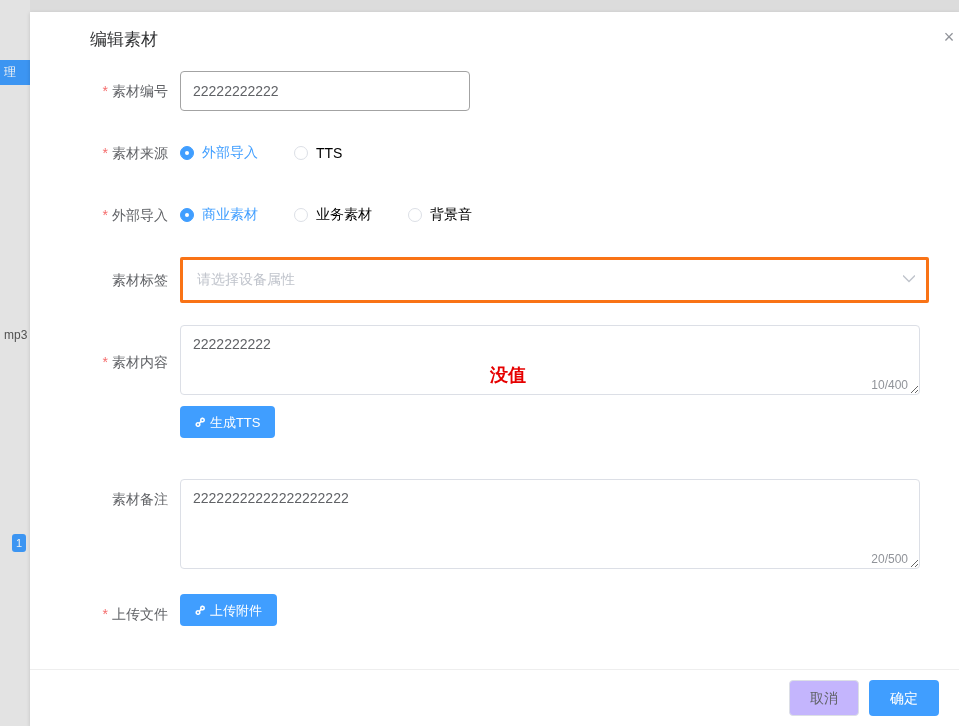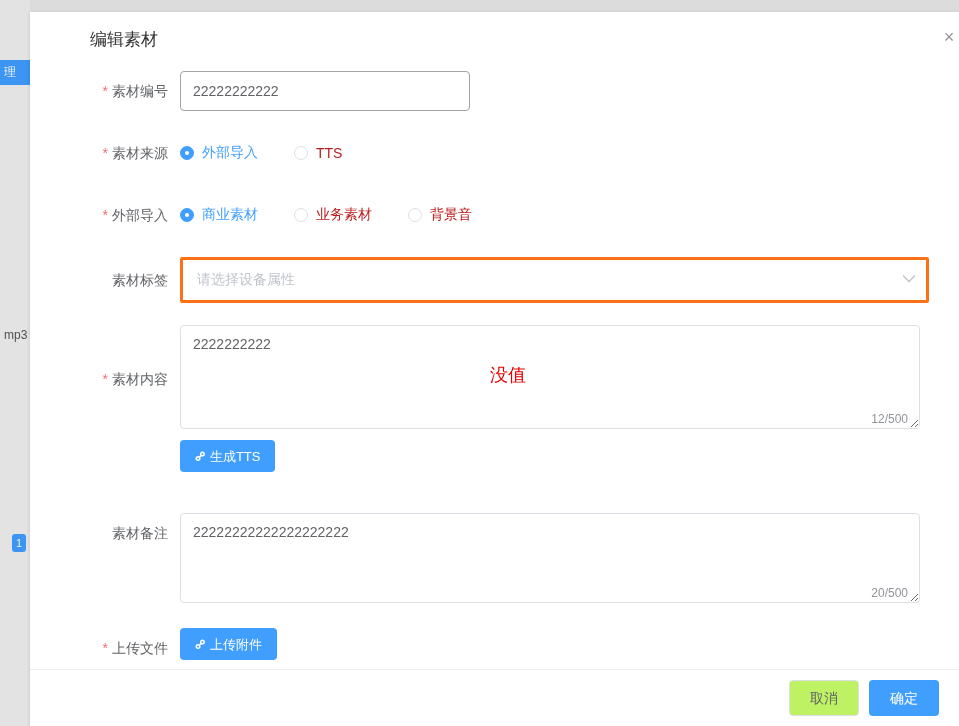--- a/index.html
+++ b/index.html
@@ -126,21 +126,21 @@
     background: #fff;
   }
   .w290 { width: 290px; }
   .radio-group { display: flex; align-items: center; gap: 36px; height: 40px; }
   .radio {
     display: inline-flex;
     align-items: center;
     cursor: pointer;
     user-select: none;
     font-size: 14px;
-    color: #b91c1c;
+    color: #000000;
   }
   .radio .dot {
     width: 14px; height: 14px;
     border-radius: 50%;
     border: 1px solid #DCDFE6;
     margin-right: 8px;
     position: relative;
     background: #fff;
   }
   .radio.checked .dot {
@@ -213,37 +213,37 @@
     cursor: pointer;
     user-select: none;
     border: 1px solid transparent;
     line-height: 1;
   }
   .btn-primary {
     background: #409EFF;
     color: #fff;
   }
   .btn-plain {
-    background: #bef264;
+    background: #c4b5fd;
     border: 1px solid #DCDFE6;
     color: #606266;
   }
   .btn .icon {
     margin-right: 4px;
   }
   .link-icon {
     display: inline-block;
     transform: rotate(-45deg);
     font-weight: bold;
   }
   .annotation {
     position: absolute;
     color: #E60000;
     font-size: 18px;
-    font-weight: 400;
+    font-weight: 700;
     pointer-events: none;
   }
   .dialog-footer {
     border-top: 1px solid #eee;
     padding: 10px 20px;
     display: flex;
     justify-content: flex-end;
     gap: 10px;
     flex: 0 0 auto;
   }
@@ -324,22 +324,22 @@
                   <path d="M0 0 L5 5 L10 0" fill="none" stroke="#C0C4CC" stroke-width="1.2"></path>
                 </svg>
             </span>
           </div>
         </div>
       </div>
 
       <div class="form-row" style="align-items:center; margin-bottom:8px;">
         <div class="label req">素材内容</div>
         <div class="textarea-wrap">
-          <textarea class="textarea" style="height: 104px;">2222222222</textarea>
-          <span class="char-counter">12/500</span>
+          <textarea class="textarea" style="height: 70px;">2222222222</textarea>
+          <span class="char-counter">10/400</span>
         </div>
       </div>
       <div class="form-row" style="margin-top:0; margin-bottom:26px;">
         <div class="label" style="visibility:hidden;">.</div>
         <div class="btn btn-primary">
           <span class="icon link-icon">⚯</span>
           <span>生成TTS</span>
         </div>
       </div>
 

